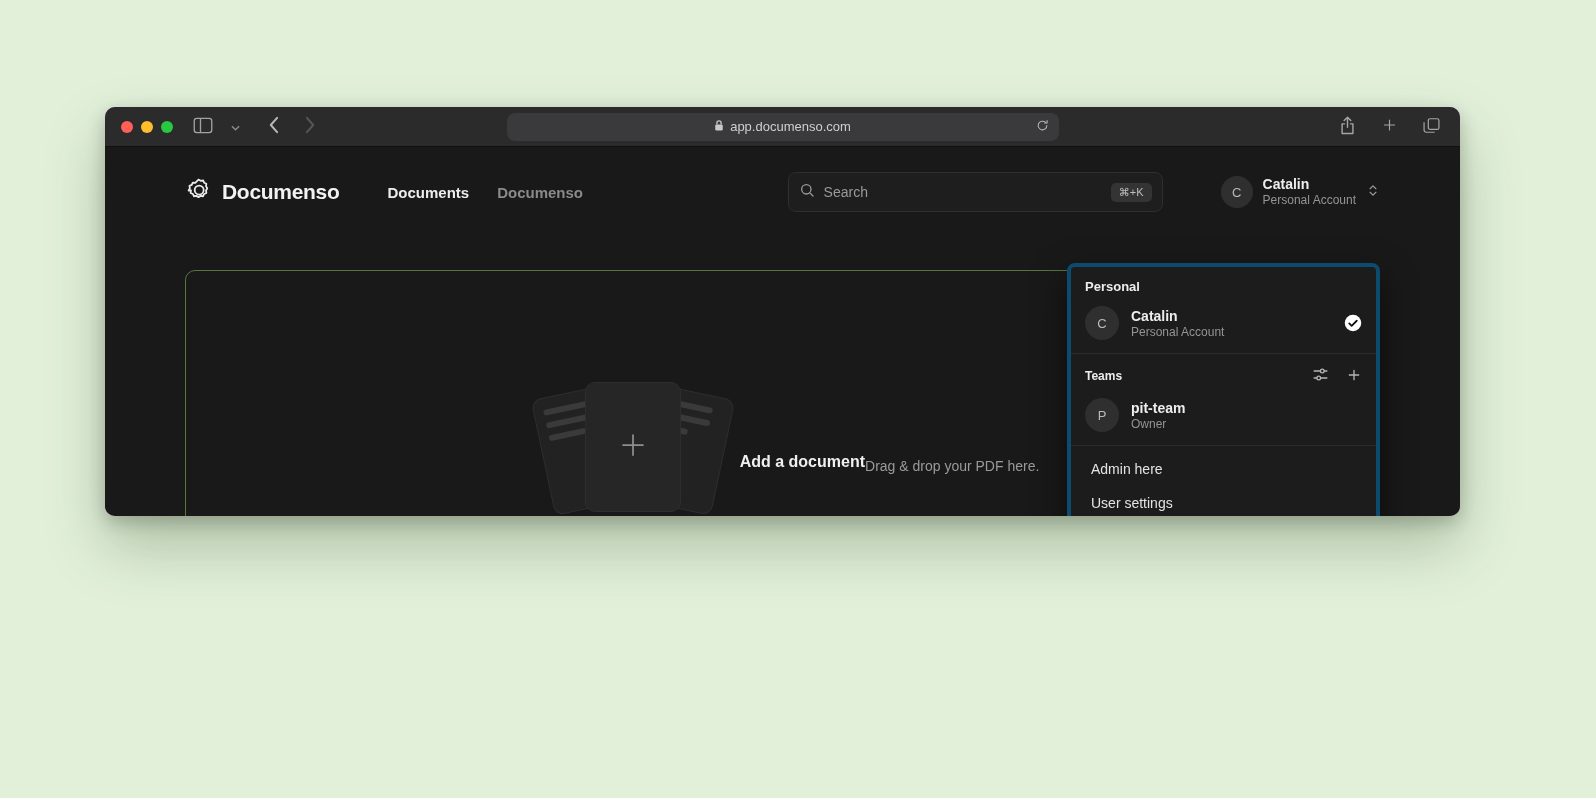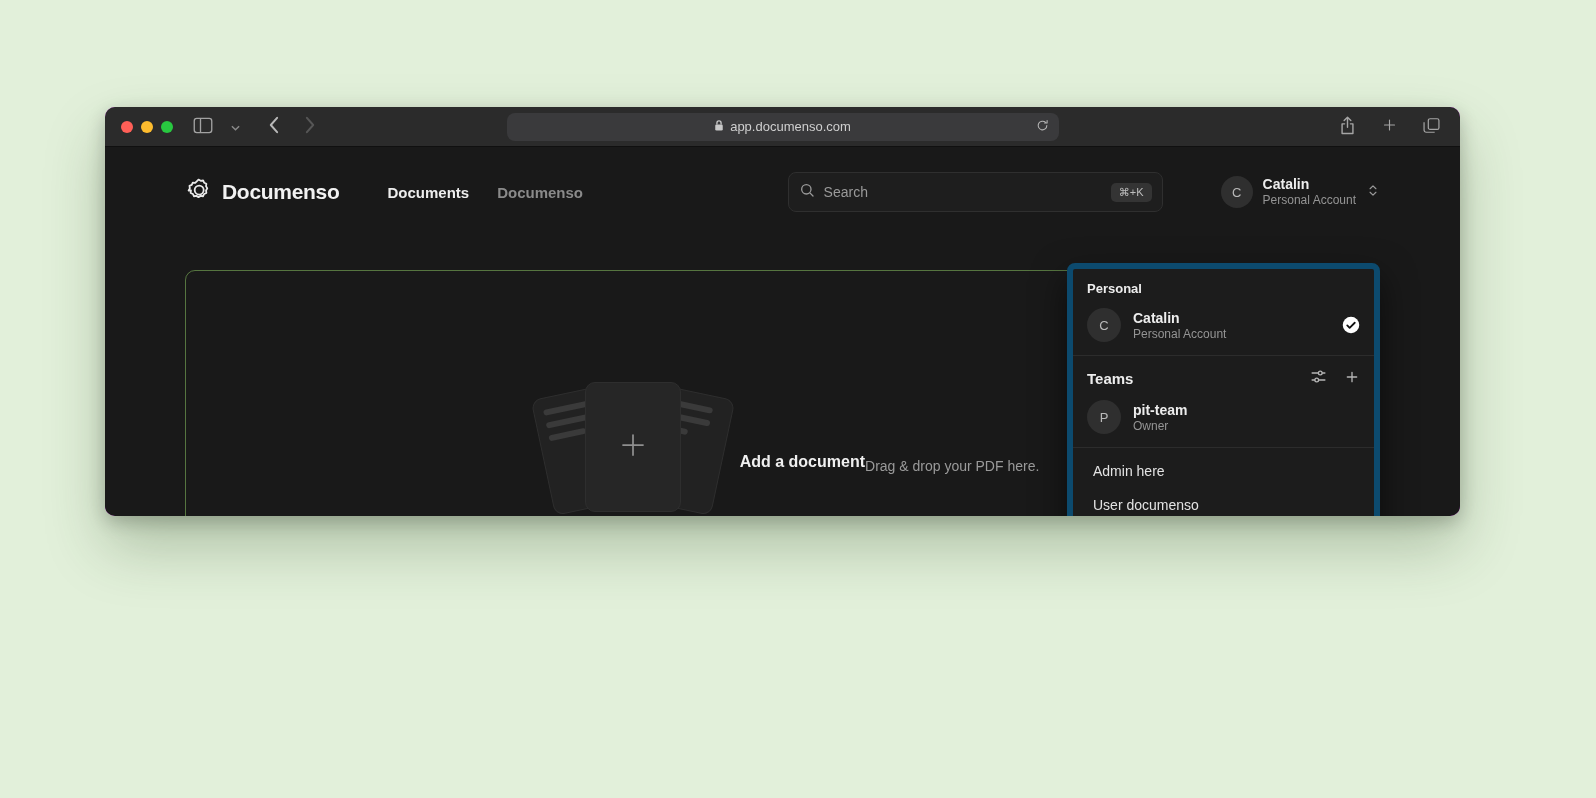--- a/index.html
+++ b/index.html
@@ -55,32 +55,32 @@
   .avatar{
     width:32px;height:32px;border-radius:50%;background:#2f2f2f;color:#b9b9b9;
     display:flex;align-items:center;justify-content:center;font-size:13px;flex:none;
   }
   .acct-text{line-height:1.25;}
   .acct-name{font-size:14px; font-weight:600; color:#ededed;}
   .acct-type{font-size:12px; color:#949494;}
   
   .dropdown{
     position:absolute; right:80px; top:116px; width:313px; z-index:20;
-    background:#1c1c1c; border:6px solid #0c4a6e; border-radius:8px;
+    background:#1c1c1c; border:4px solid #0c4a6e; border-radius:8px;
     box-shadow:0 14px 34px rgba(0,0,0,.55); overflow:hidden; font-size:14px;
   }
   .dd-label{padding:12px 14px 6px; font-size:13px; font-weight:700; color:#ededed;}
   .dd-row{display:flex; align-items:center; gap:12px; padding:6px 14px 13px; cursor:pointer;}
   .dd-row .avatar{width:34px;height:34px;font-size:13px;}
   .dd-row-name{font-size:14px; font-weight:600; color:#ededed; line-height:1.3;}
   .dd-row-sub{font-size:12px; color:#949494;}
   .dd-check{margin-left:auto; display:flex;}
   .dd-sep{height:1px; background:#2c2c2c;}
   .dd-teams-head{display:flex; align-items:center; padding:12px 14px 6px;}
-  .dd-teams-head .dd-head-label{font-size:15px; font-weight:700; color:#ededed;}
+  .dd-teams-head .dd-head-label{font-size:12px; font-weight:700; color:#ededed;}
   .dd-head-icons{margin-left:auto; display:flex; gap:17px; align-items:center;}
   .dd-icon-btn{background:none;border:none;cursor:pointer;display:flex;padding:0;}
   .dd-menu{padding:6px 0;}
   .dd-item{padding:9px 20px; color:#e3e3e3; cursor:pointer;}
   .dd-item.danger{color:#ef4444;}
   
   .dropzone{
     height:392px; margin-top:33px; border:1px solid rgba(162,231,113,.45);
     border-radius:10px; display:flex; 
     align-items:center; justify-content:center; cursor:pointer;
@@ -299,19 +299,19 @@
         <span>
           <span class="dd-row-name" style="display:block">pit-team</span>
           <span class="dd-row-sub" style="display:block">Owner</span>
         </span>
       </div>
 
       <div class="dd-sep"></div>
 
       <div class="dd-menu">
         <div class="dd-item">Admin here</div>
-        <div class="dd-item">User documenso</div>
+        <div class="dd-item">User settings</div>
         <div class="dd-item danger">Sign Out</div>
       </div>
     </div>
 
   </div>
 </div>
 
 </body></html>

